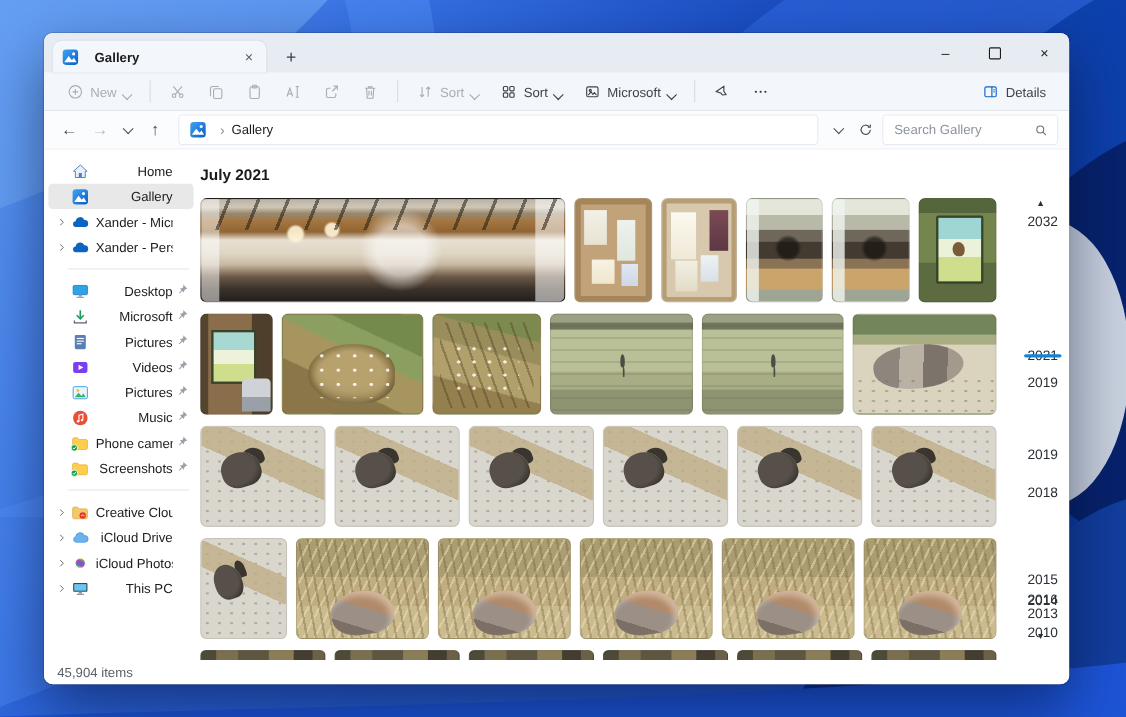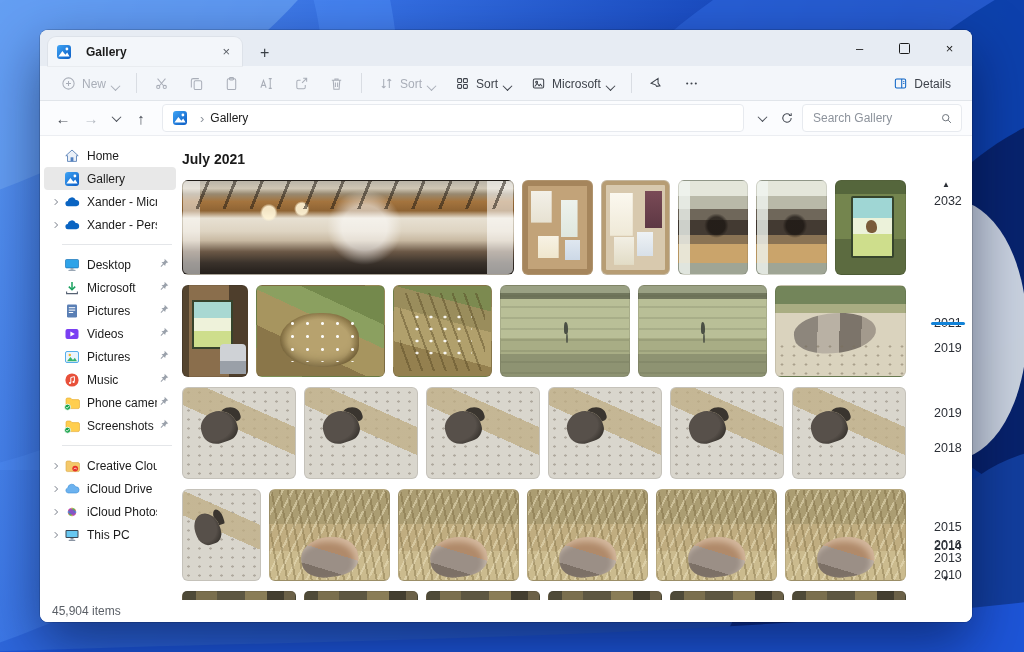--- a/index.html
+++ b/index.html
@@ -42,21 +42,21 @@
   .crumbbox{flex:1;height:26px;margin:0 6px;background:#fff;border:1px solid #e7eaef;border-radius:4px;
     display:flex;align-items:center;gap:6px;padding:0 9px;}
   .crumbsep{color:#8d939c;font-size:13px;}
   .crumb-spacer{flex:1;}
   .searchbox{width:142px;height:26px;background:#fff;border:1px solid #e7eaef;border-radius:4px;
     display:flex;align-items:center;padding:0 8px;gap:6px;}
   .searchbox input{border:0;outline:0;flex:1;min-width:0;font:12px "Liberation Sans","DejaVu Sans",sans-serif;color:#8b5cf6;background:transparent;}
   .searchbox input::placeholder{color:#8d939c;}
   
   .main{flex:1;display:flex;min-height:0;background:#fff;}
-  .sidebar{width:140px;flex:none;padding-top:8px;overflow:hidden;}
+  .sidebar{width:140px;flex:none;padding-top:8px;overflow:hidden;text-align:right;}
   .srow{height:23px;display:flex;align-items:center;margin:0 4px;border-radius:4px;padding:0 4px;}
   .srow.selected{background:#e8e8e8;}
   .s-chev{width:16px;flex:none;display:flex;justify-content:center;color:#6a7078;}
   .s-ico{width:17px;height:16px;flex:none;position:relative;margin-right:6px;}
   .s-lbl{flex:1;font-size:12px;white-space:nowrap;overflow:hidden;}
   .s-pin{width:15px;flex:none;}
   .sdivider{height:1px;background:#e4e6e9;margin:8px 8px 8px 22px;}
   .content{flex:1;min-width:0;padding:0 22px 0 2px;overflow:hidden;position:relative;}
   .g-title{font-size:14px;font-weight:700;margin:14px 0 12px 0;line-height:18px;}
   .g-row{display:flex;gap:8px;margin-bottom:10px;}

